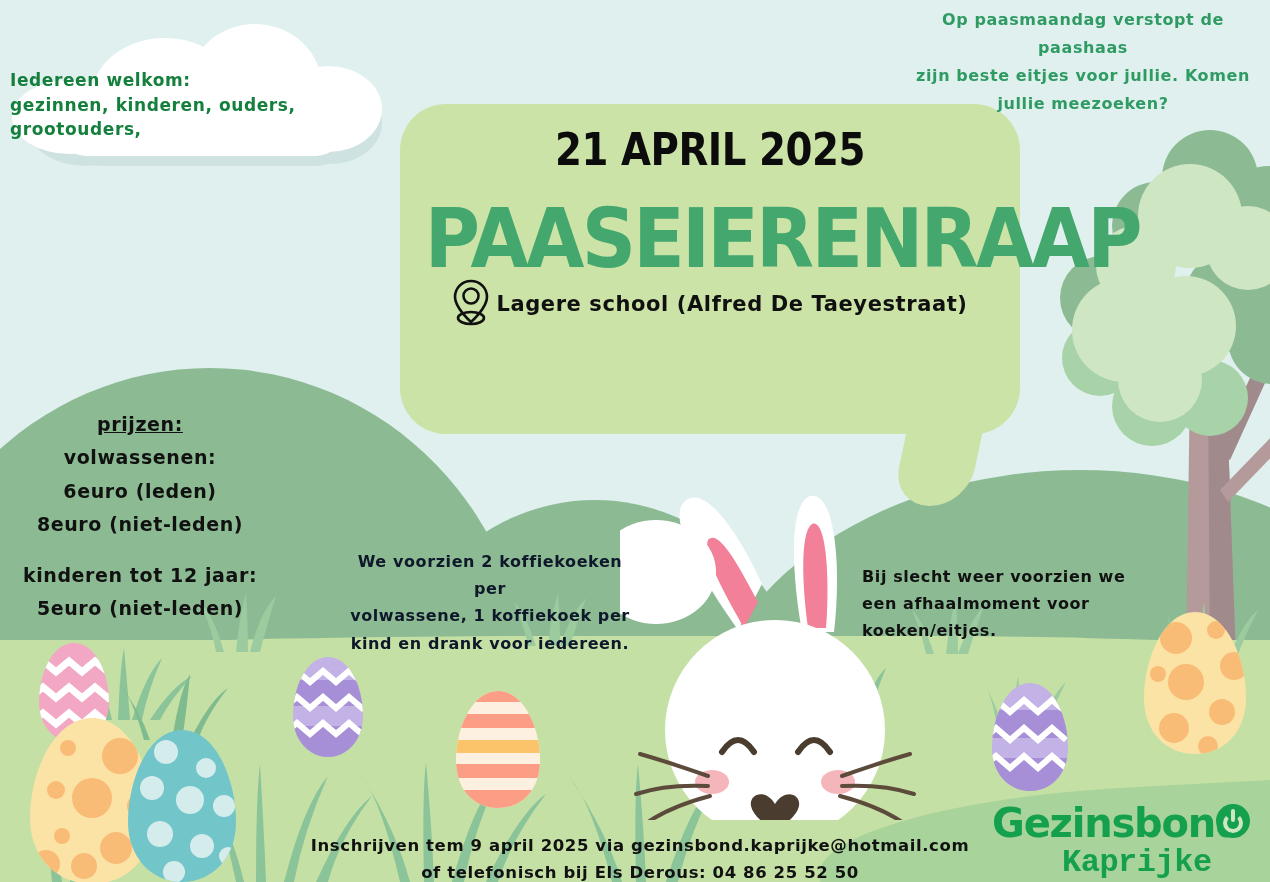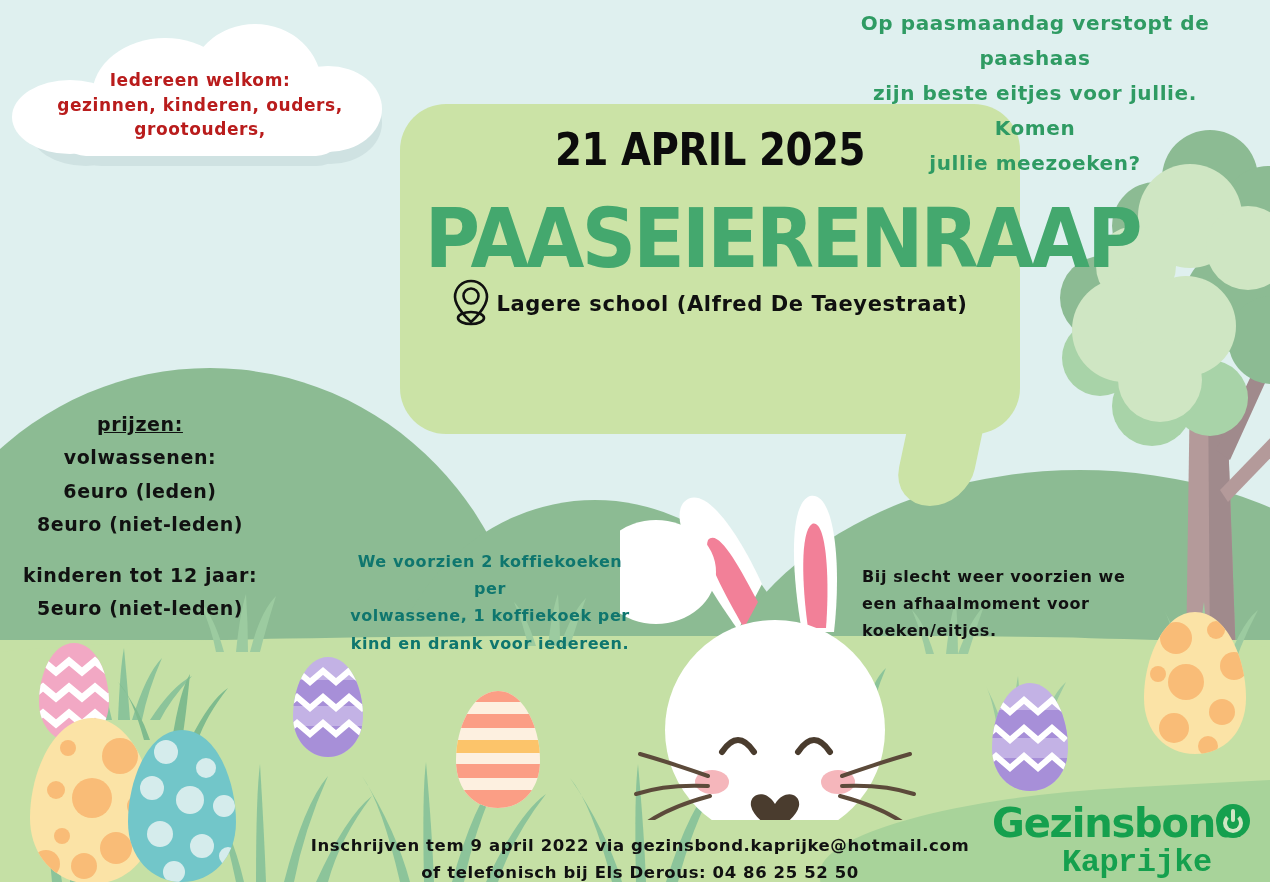--- a/index.html
+++ b/index.html
@@ -80,30 +80,30 @@
 
   
   .hand {
     font-family: "DejaVu Sans", sans-serif;
     font-weight: 700;
     letter-spacing: 0.6px;
     line-height: 1.45;
   }
   #cloud-text {
     left: 10px; top: 68px; width: 380px;
-    text-align: center;
-    color: #b91c1c;
+    text-align: left;
+    color: #15803d;
     font-size: 17px;
   }
   #cloud-text .tl1 { display: block; }
   #corner-text {
-    left: 852px; top: 6px; width: 366px;
+    left: 900px; top: 6px; width: 366px;
     text-align: center;
     color: #2f9b63;
-    font-size: 20px;
+    font-size: 16px;
     line-height: 1.75;
   }
   #date-title {
     left: 400px; top: 118px; width: 620px;
     text-align: center;
     color: #0c0c0c;
     font-size: 44px;
     font-weight: 700;
     letter-spacing: -0.5px;
     transform: scaleX(0.88);
@@ -143,21 +143,21 @@
     color: #111111;
     font-size: 19px;
     font-weight: 700;
     line-height: 1.75;
   }
   #prices .ttl { text-decoration: underline; }
   #prices .gap { display: block; height: 18px; }
   #note-mid {
     left: 340px; top: 548px; width: 300px;
     text-align: center;
-    color: #0f766e;
+    color: #0f172a;
     font-size: 16px;
     font-weight: 700;
     line-height: 1.7;
   }
   #note-right {
     left: 862px; top: 563px; width: 340px;
     text-align: left;
     color: #111111;
     font-size: 16px;
     font-weight: 700;
@@ -557,21 +557,21 @@
     <div>volwassene, 1 koffiekoek per</div>
     <div>kind en drank voor iedereen.</div>
   </div>
 
   <div id="note-right" class="layer hand">
     <div>Bij slecht weer voorzien we</div>
     <div>een afhaalmoment voor koeken/eitjes.</div>
   </div>
 
   <div id="signup" class="layer hand">
-    <div>Inschrijven tem 9 april 2022 via gezinsbond.kaprijke@hotmail.com</div>
+    <div>Inschrijven tem 9 april 2025 via gezinsbond.kaprijke@hotmail.com</div>
     <div>of telefonisch bij Els Derous: 04 86 25 52 50</div>
   </div>
 
   <div id="logo" class="layer">
     <span id="logo-main">Gezinsbond</span>
     <span id="logo-mark"></span>
     <span id="logo-sub">Kaprijke</span>
   </div>
 
 </div>

